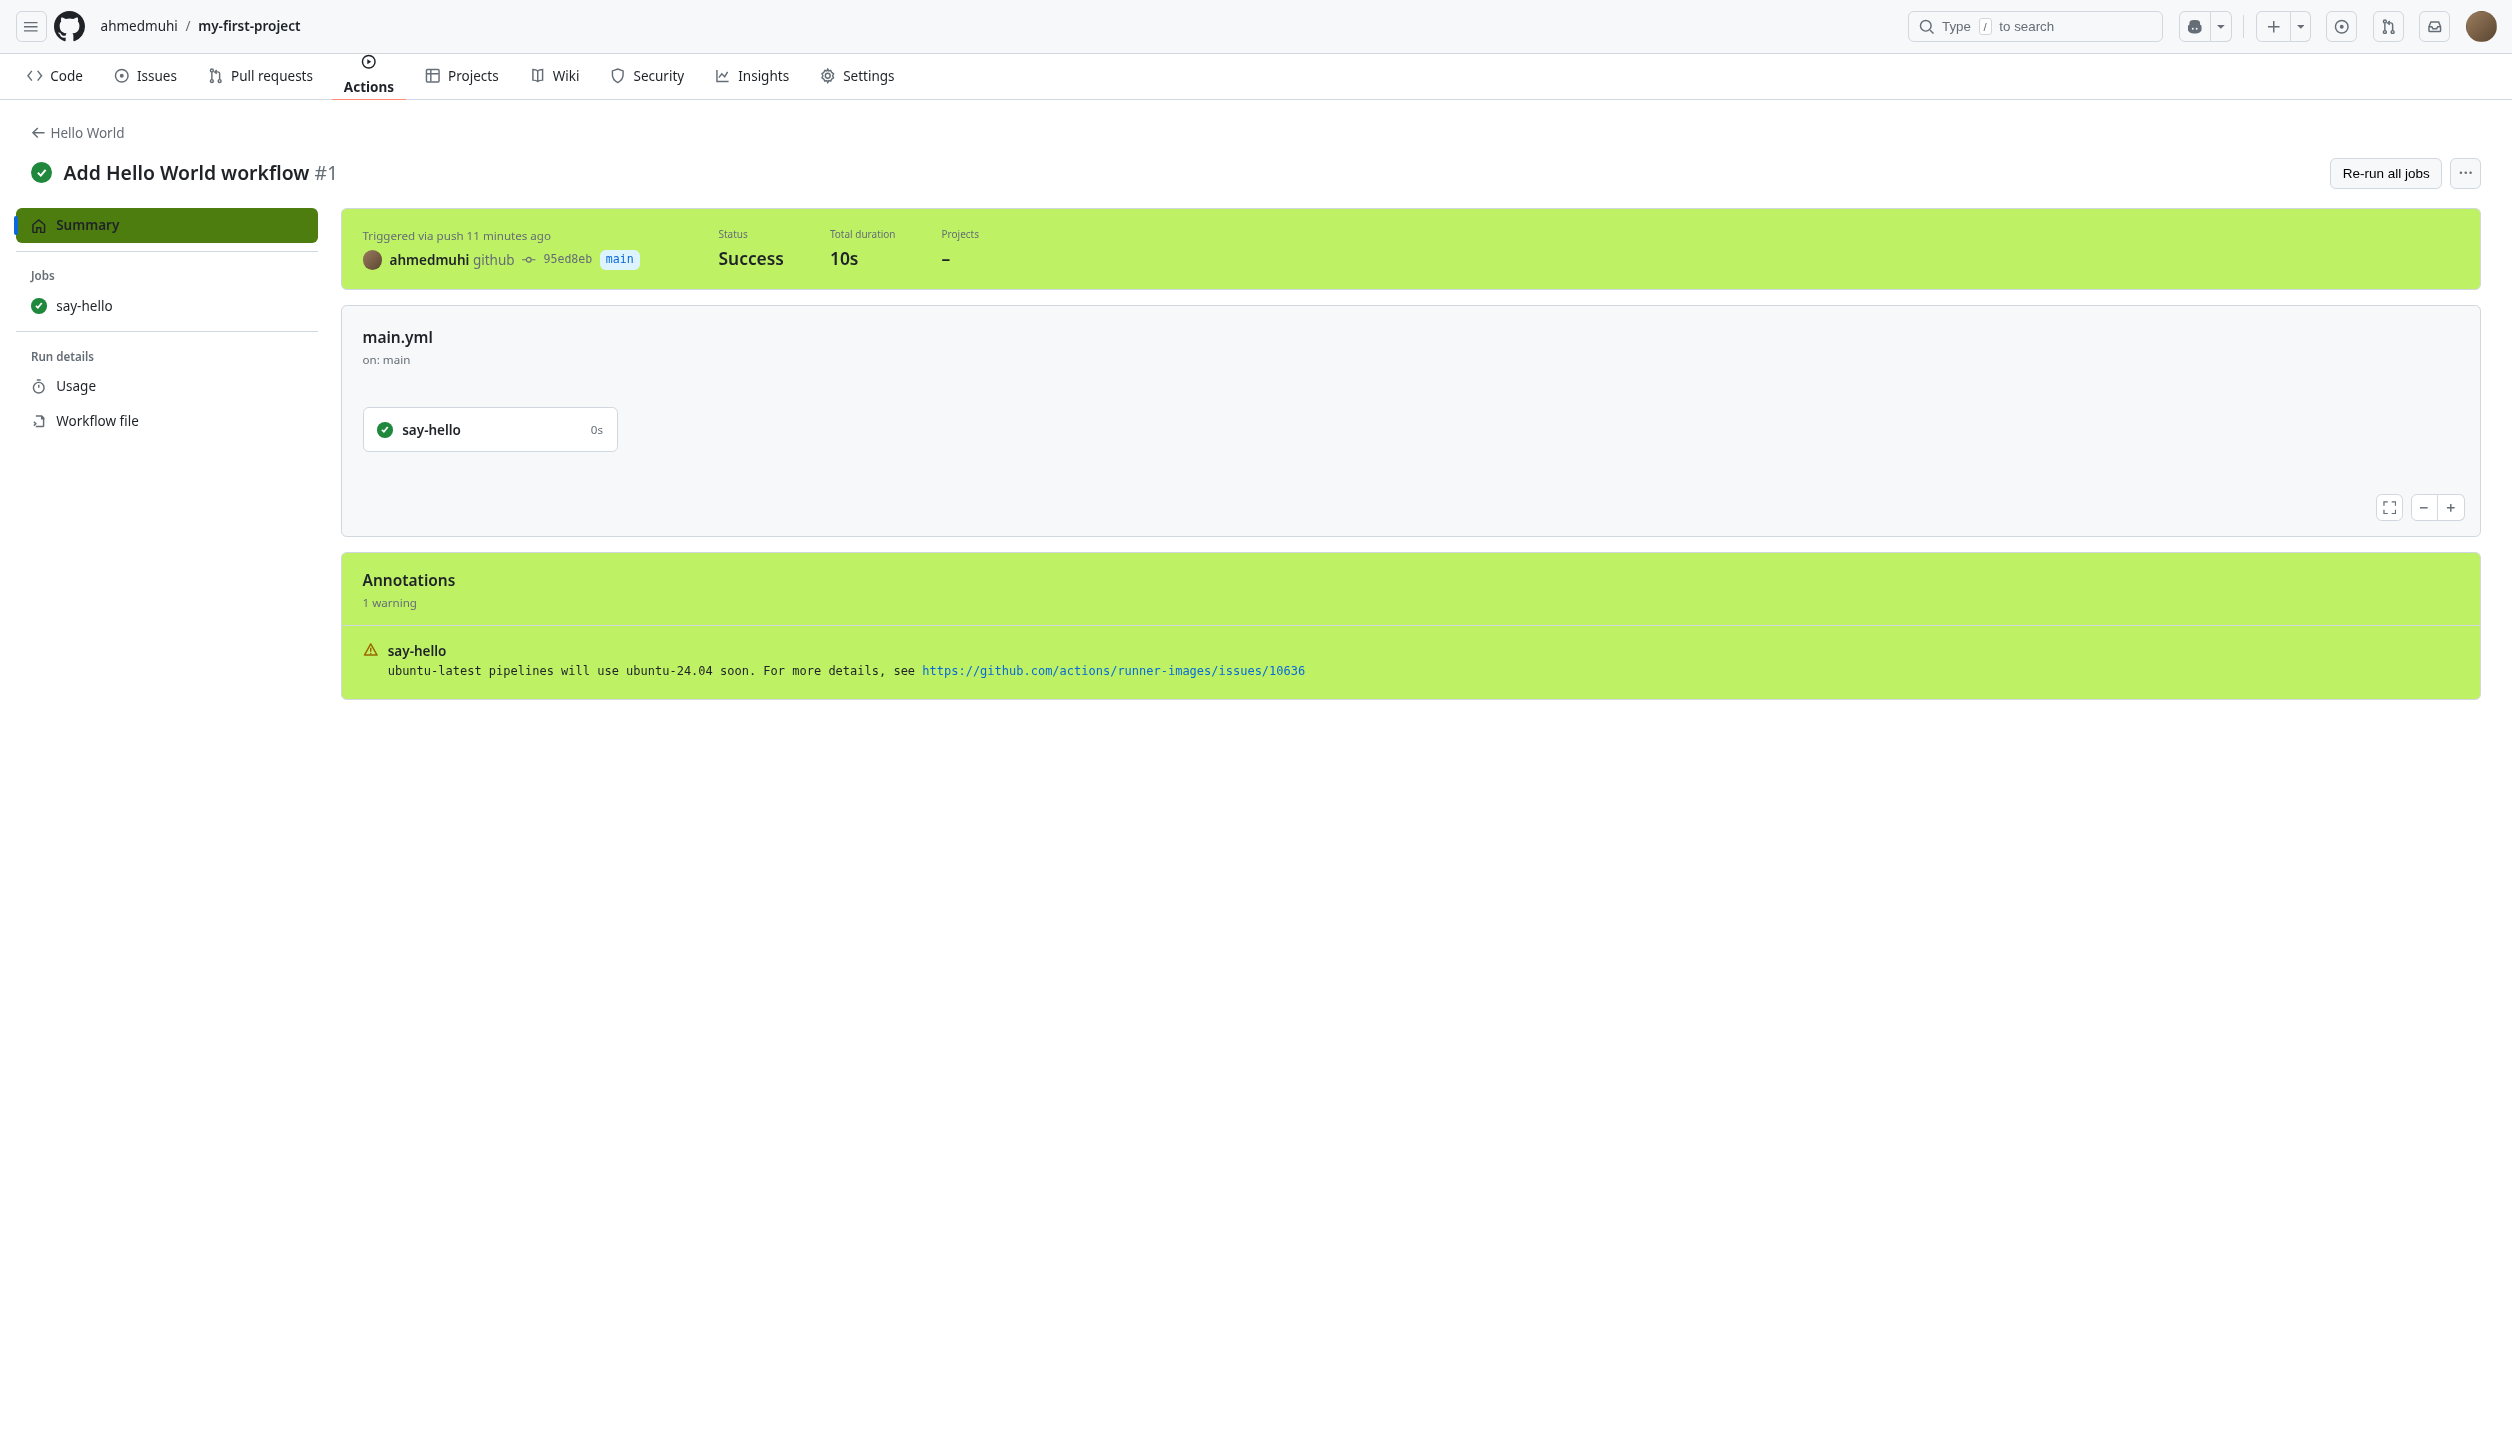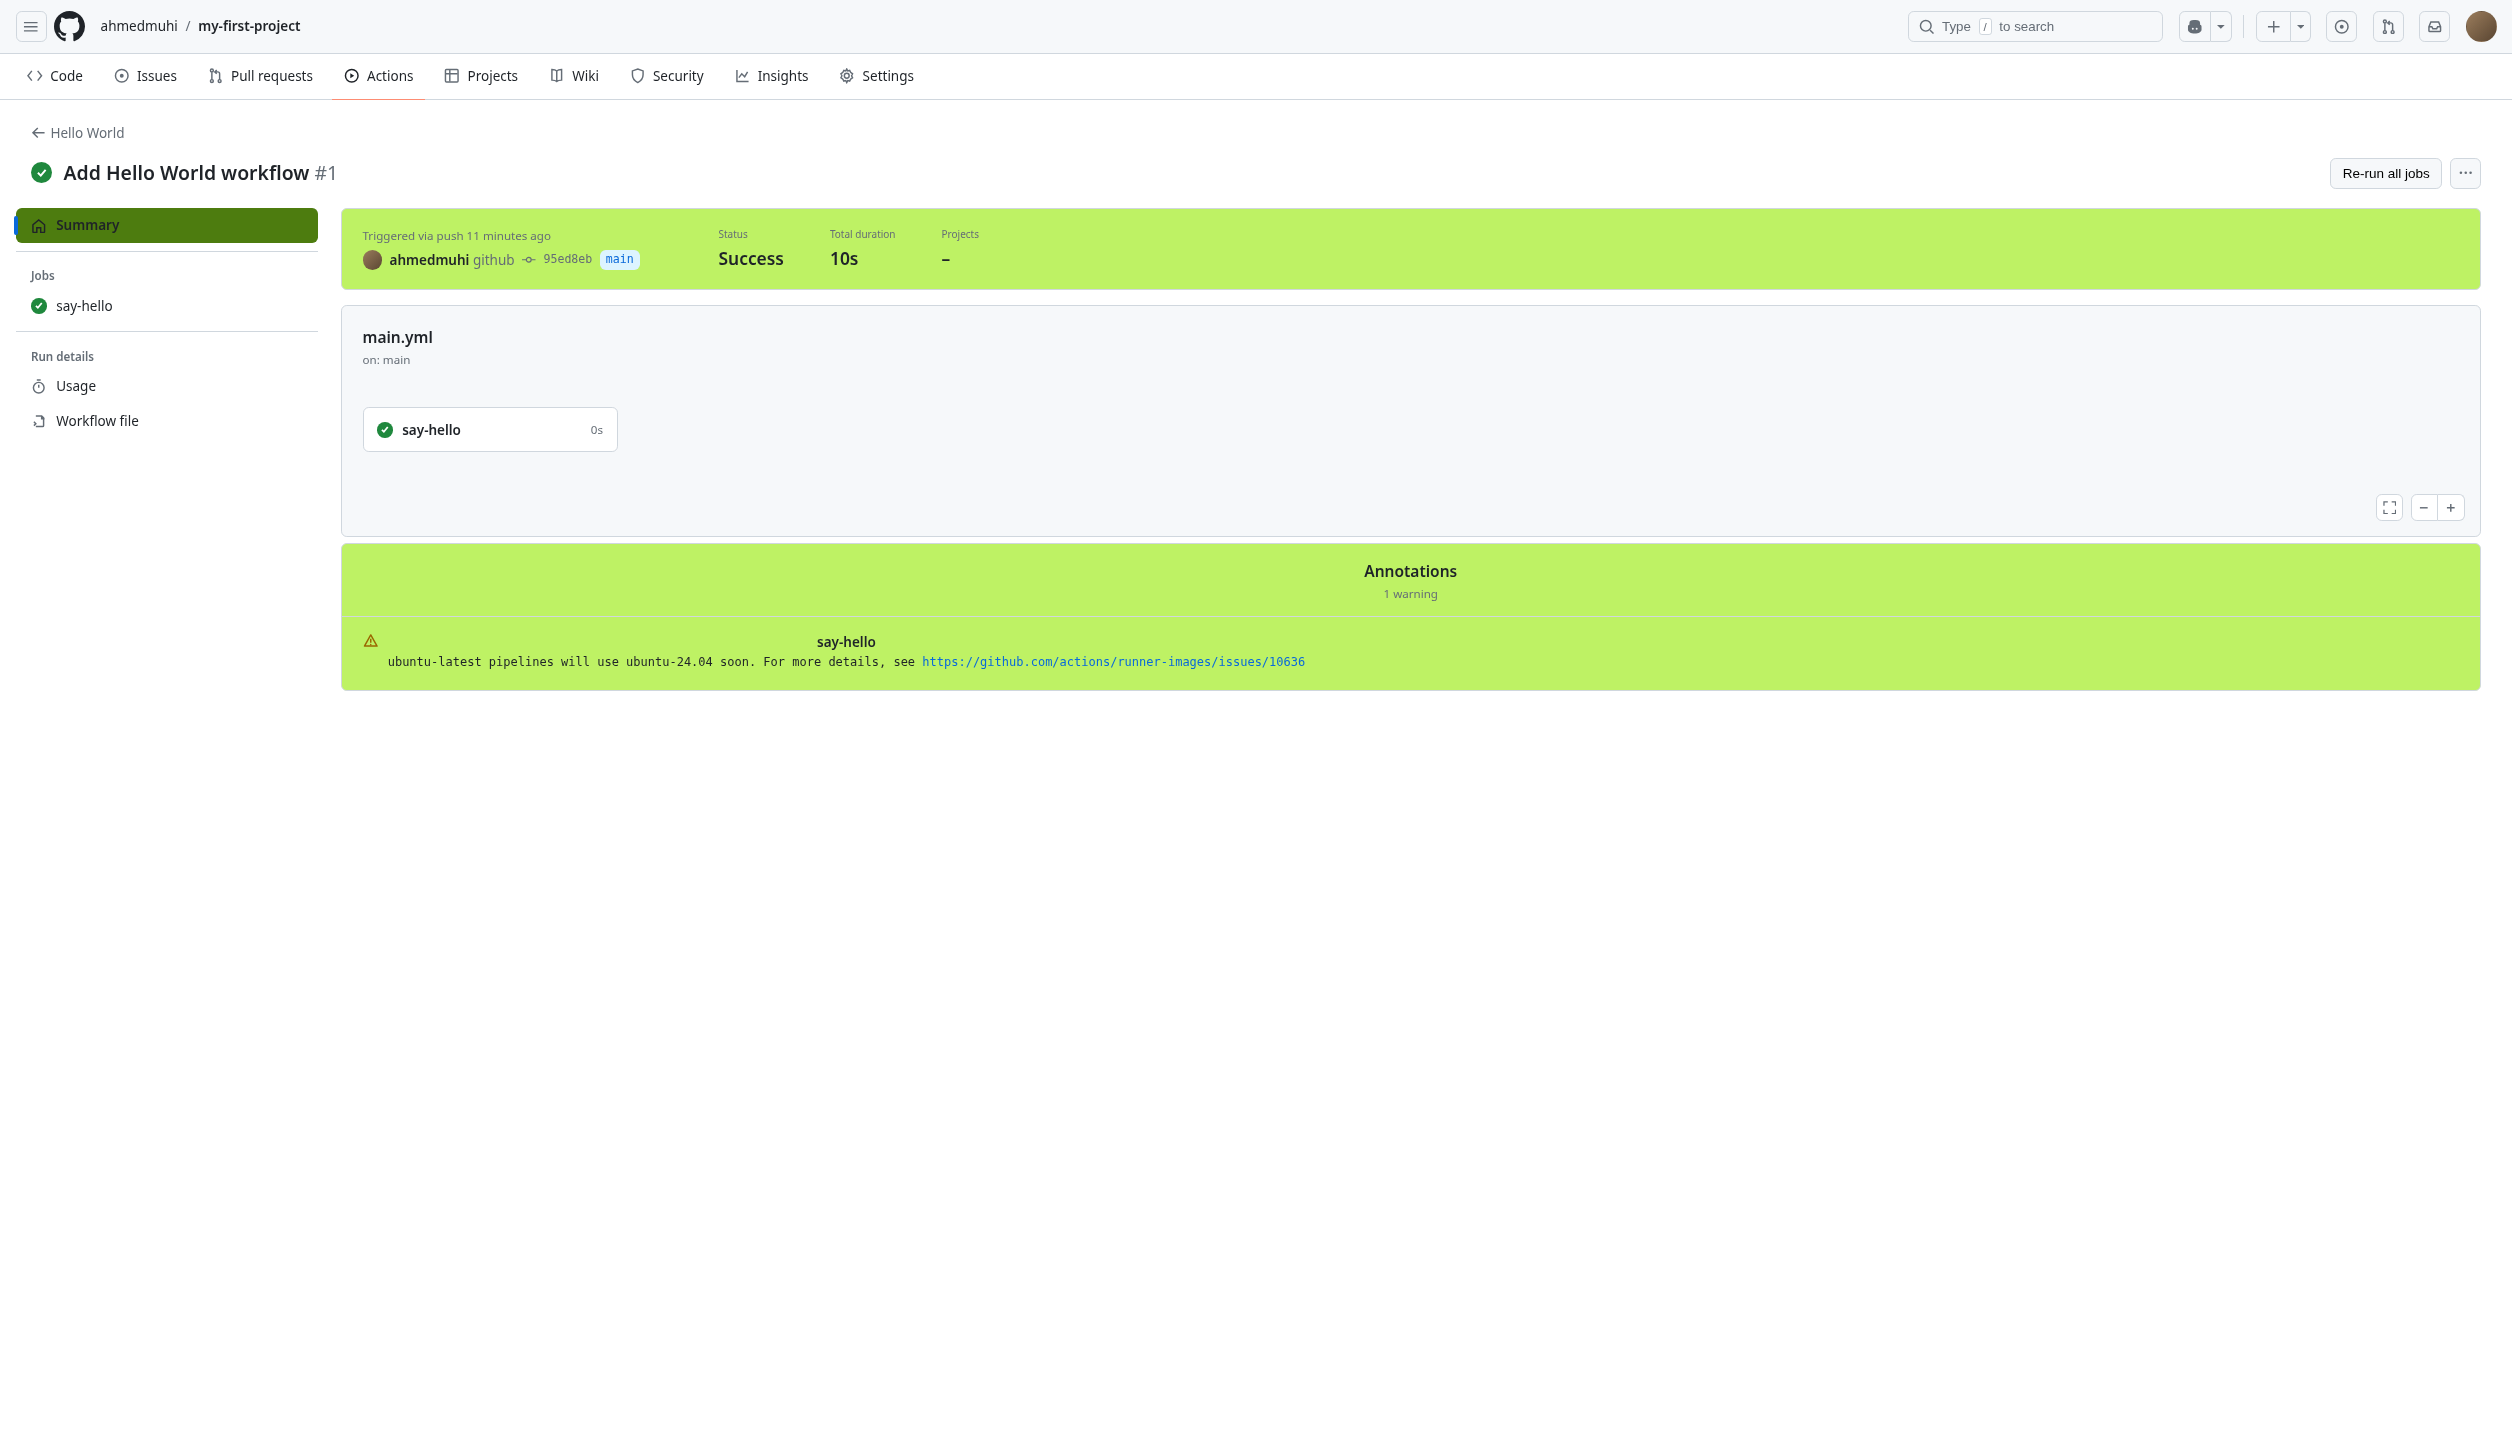--- a/index.html
+++ b/index.html
@@ -95,21 +95,21 @@
 }
 .repo-nav .tab {
   display: flex; align-items: center; gap: 7.7px;
   padding: 0 11.6px;
   height: 46px;
   color: #1f2328;
   cursor: pointer;
   font-size: 13.5px;
   border-bottom: 1.9px solid transparent;
 }
-.repo-nav .tab.active { border-bottom-color: #fd8c73; font-weight:400; }
+.repo-nav .tab.active { border-bottom-color: #fd8c73; font-weight:700;flex-direction:column; }
 .repo-nav .tab svg { color:#656d76; }
 .repo-nav .tab.active svg { color:#1f2328; }
 
 
 .page {
   padding: 23px 31px 31px 15.5px;
 }
 .backlink {
   display: inline-flex; align-items: center; gap: 3.9px;
   color: #656d76;
@@ -261,22 +261,21 @@
   background:#ffffff;
   display:flex; align-items:center; justify-content:center;
   cursor:pointer;
   color:#656d76;
 }
 .zoom-btn-group { display:flex; }
 .zoom-btn-group .zoom-btn:first-child { border-radius:5.8px 0 0 5.8px; }
 .zoom-btn-group .zoom-btn:last-child { border-left:0; border-radius:0 5.8px 5.8px 0; }
 
 .annotations-card {
-  margin-top: 6px;
-  text-align: center;
+  margin-top: 15px;
 }
 .anno-header { padding: 15.5px 21px 0; }
 .anno-title { font-size:15.5px; font-weight:600; }
 .anno-sub { font-size:11.6px; color:#656d76; margin-top:1.9px; }
 .anno-body { padding: 15.5px 21px 19.4px; border-top:1px solid #d0d7de; margin-top:13.5px; }
 .anno-row { display:flex; gap:9.7px; align-items:flex-start; }
 .anno-job { font-weight:600; }
 .anno-msg {
   font-family: ui-monospace, SFMono-Regular, Menlo, monospace;
   font-size: 12px;

